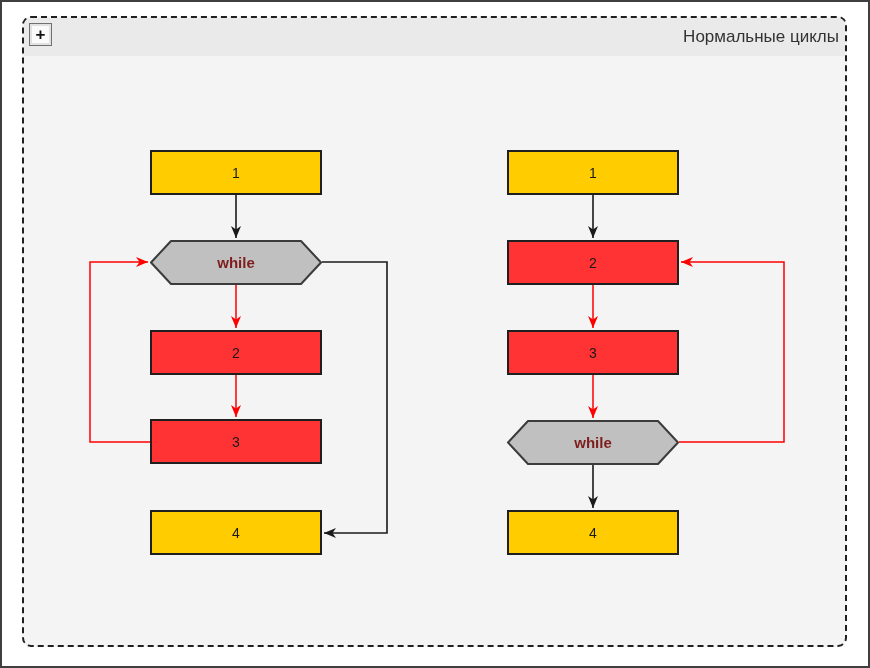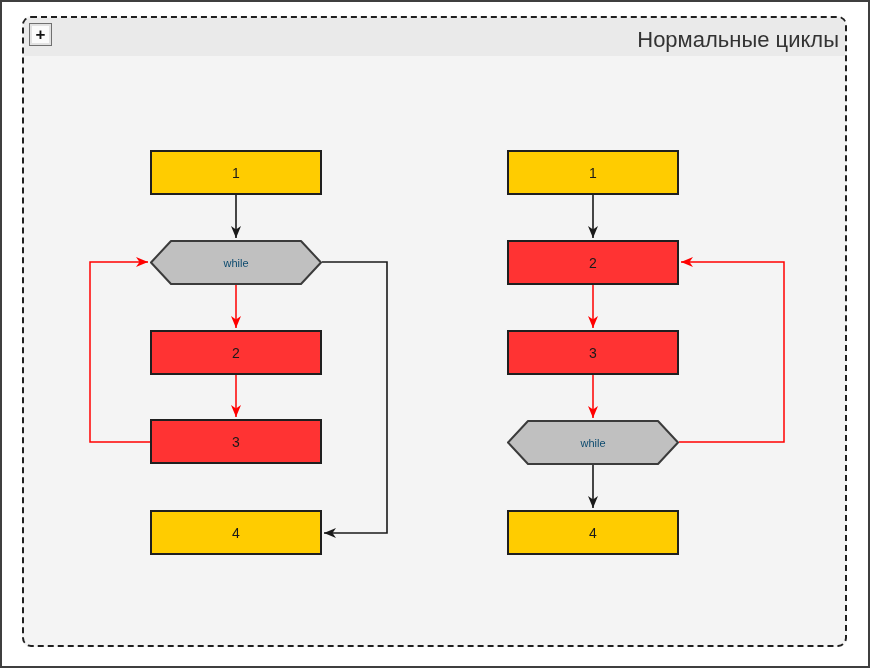--- a/index.html
+++ b/index.html
@@ -40,21 +40,21 @@
     background:#fbfbfb;
     border:1px solid #707070;
     box-shadow:inset 0 0 0 2px #e2e2e2;
     font-family:"Liberation Sans", sans-serif;
     font-size:17px;font-weight:bold;color:#111;
     line-height:18px;text-align:center;
     padding:0;cursor:pointer;
   }
   .frame-title{
     position:absolute;right:6px;top:9px;
-    font-size:22px;
+    font-size:17px;
     color:#333333;
     white-space:nowrap;
   }
   .edges{
     position:absolute;left:0;top:0;
     width:870px;height:668px;
     pointer-events:none;
   }
   .node{
     position:absolute;
@@ -74,21 +74,21 @@
     width:172px;height:45px;
   }
   .hexwrap svg{
     position:absolute;left:0;top:0;
     width:100%;height:100%;
     overflow:visible;
   }
   .hexlabel{
     position:absolute;left:0;top:0;right:0;bottom:0;
     display:flex;align-items:center;justify-content:center;
-    font-size:11px;color:#0c4a6e;
+    font-size:15px;color:#7f1d1d;font-weight:bold;
   }
 </style>
 </head>
 <body>
 
 <div class="screen">
 
   <div class="frame">
     <div class="titlebar">
       <button class="expand-btn">+</button>

